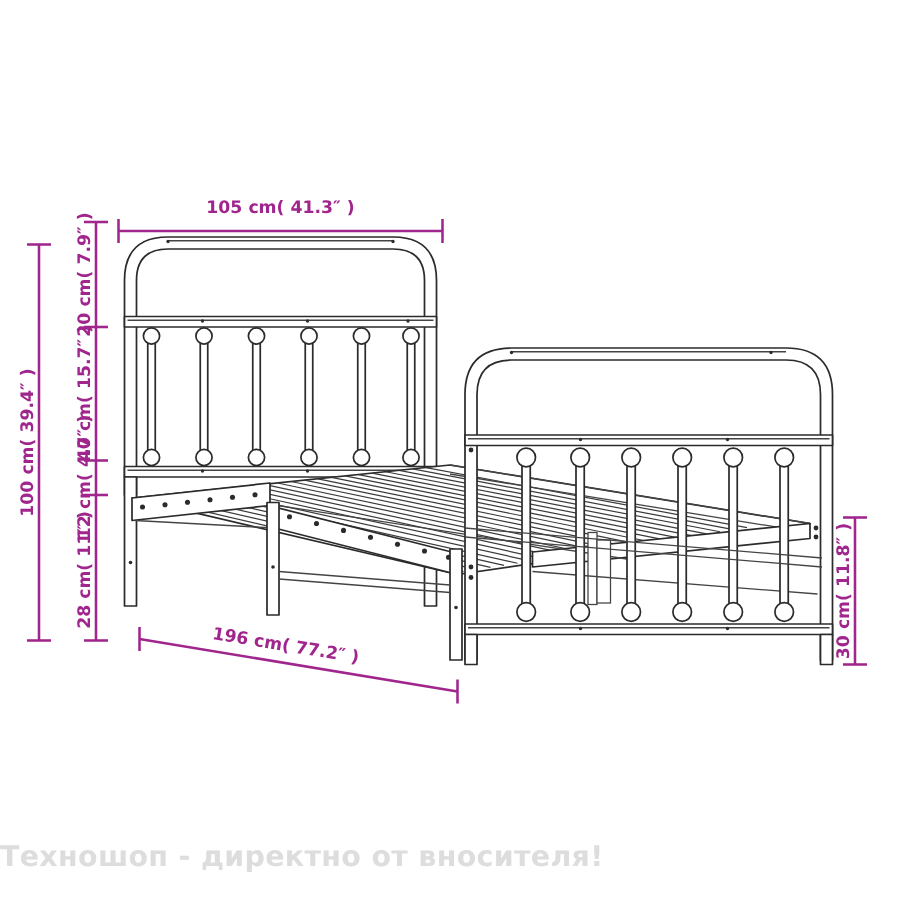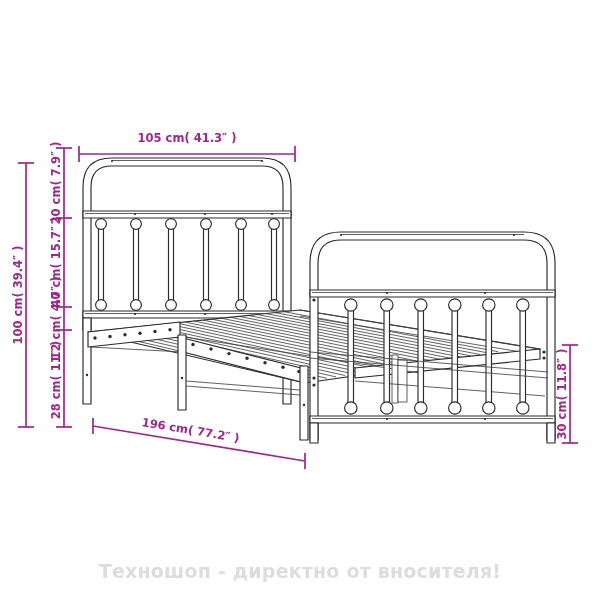--- a/index.html
+++ b/index.html
@@ -22,21 +22,20 @@
 
   .frame{stroke:#2b2b2b;stroke-width:1.15;fill:none;stroke-linejoin:round;stroke-linecap:round;}
   .frame-thin{stroke:#444;stroke-width:0.85;fill:none;}
   .slat{stroke:#3a3a3a;stroke-width:0.8;fill:none;}
   .fillwhite{fill:#ffffff;}
   .hole{fill:#2b2b2b;}
   .ring{stroke:#2b2b2b;stroke-width:1.15;fill:#ffffff;}
 
   #watermark{
     position:absolute;left:0;right:0;top:560px;
-    text-align:center;
     color:#dddddd;
     font-family:"DejaVu Sans","Liberation Sans",sans-serif;
     font-weight:700;
     font-size:19px;
     letter-spacing:0.2px;
     user-select:none;
   }
 </style>
 </head>
 <body>

